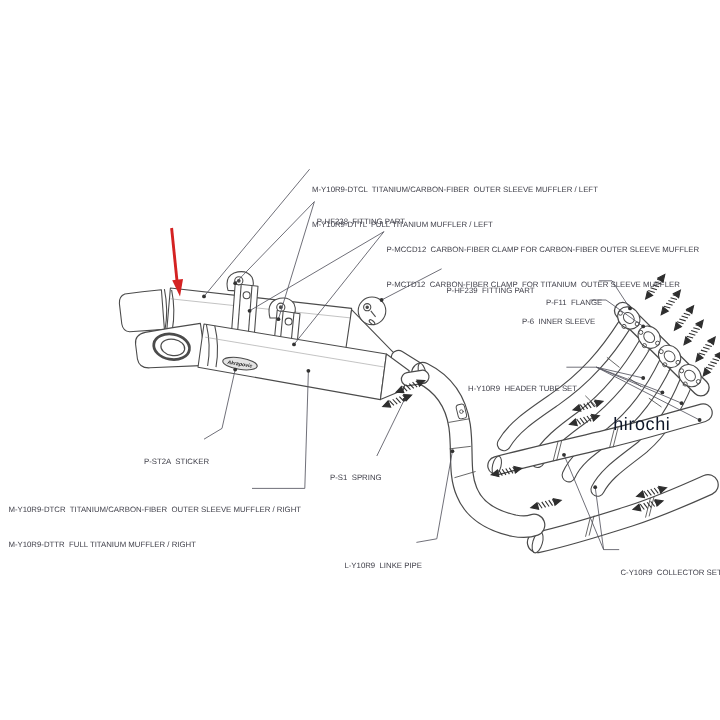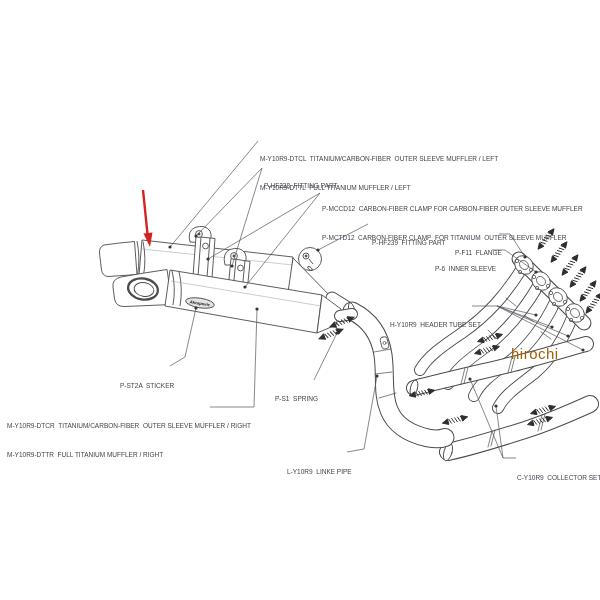--- a/index.html
+++ b/index.html
@@ -2,21 +2,21 @@
 <html><head>
 <meta charset="utf-8">
 <style>
   html,body{margin:0;padding:0;background:#fff;}
   #canvas{position:relative;width:600px;height:600px;background:#fff;overflow:hidden;
           font-family:"Liberation Sans",sans-serif;}
   #art{position:absolute;left:0;top:0;}
   .lbl{position:absolute;font-size:6.5px;line-height:9.5px;color:#41414b;
        white-space:pre;letter-spacing:0;}
   .lbl div{height:9.5px;}
-  .wm{position:absolute;left:511px;top:345px;font-size:15px;color:#a16207;
+  .wm{position:absolute;left:511px;top:345px;font-size:15px;color:#0f172a;
       letter-spacing:.5px;}
 </style>
 </head>
 <body>
 
 <div id="canvas">
 
 <svg id="art" width="600" height="600" viewBox="0 0 600 600">
   <defs>
     <g id="spring-sym" stroke="#2e2e2e" stroke-width="0.9" fill="#2e2e2e">

